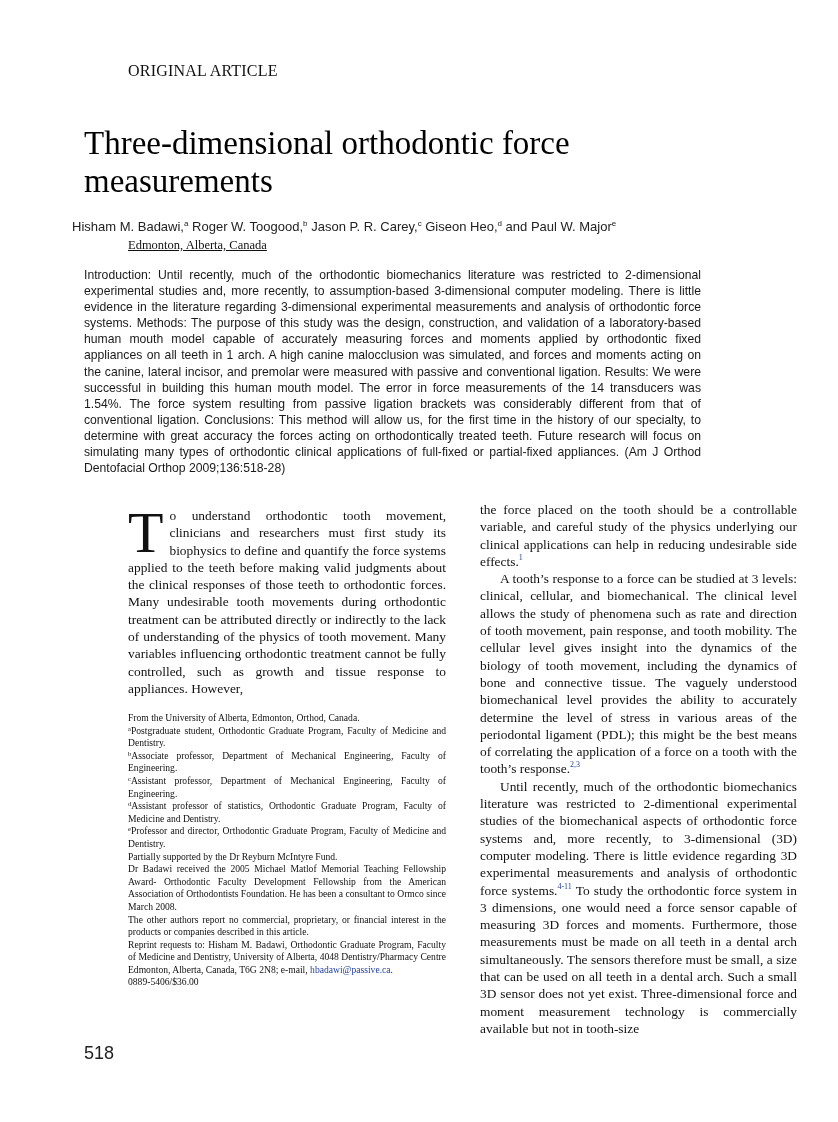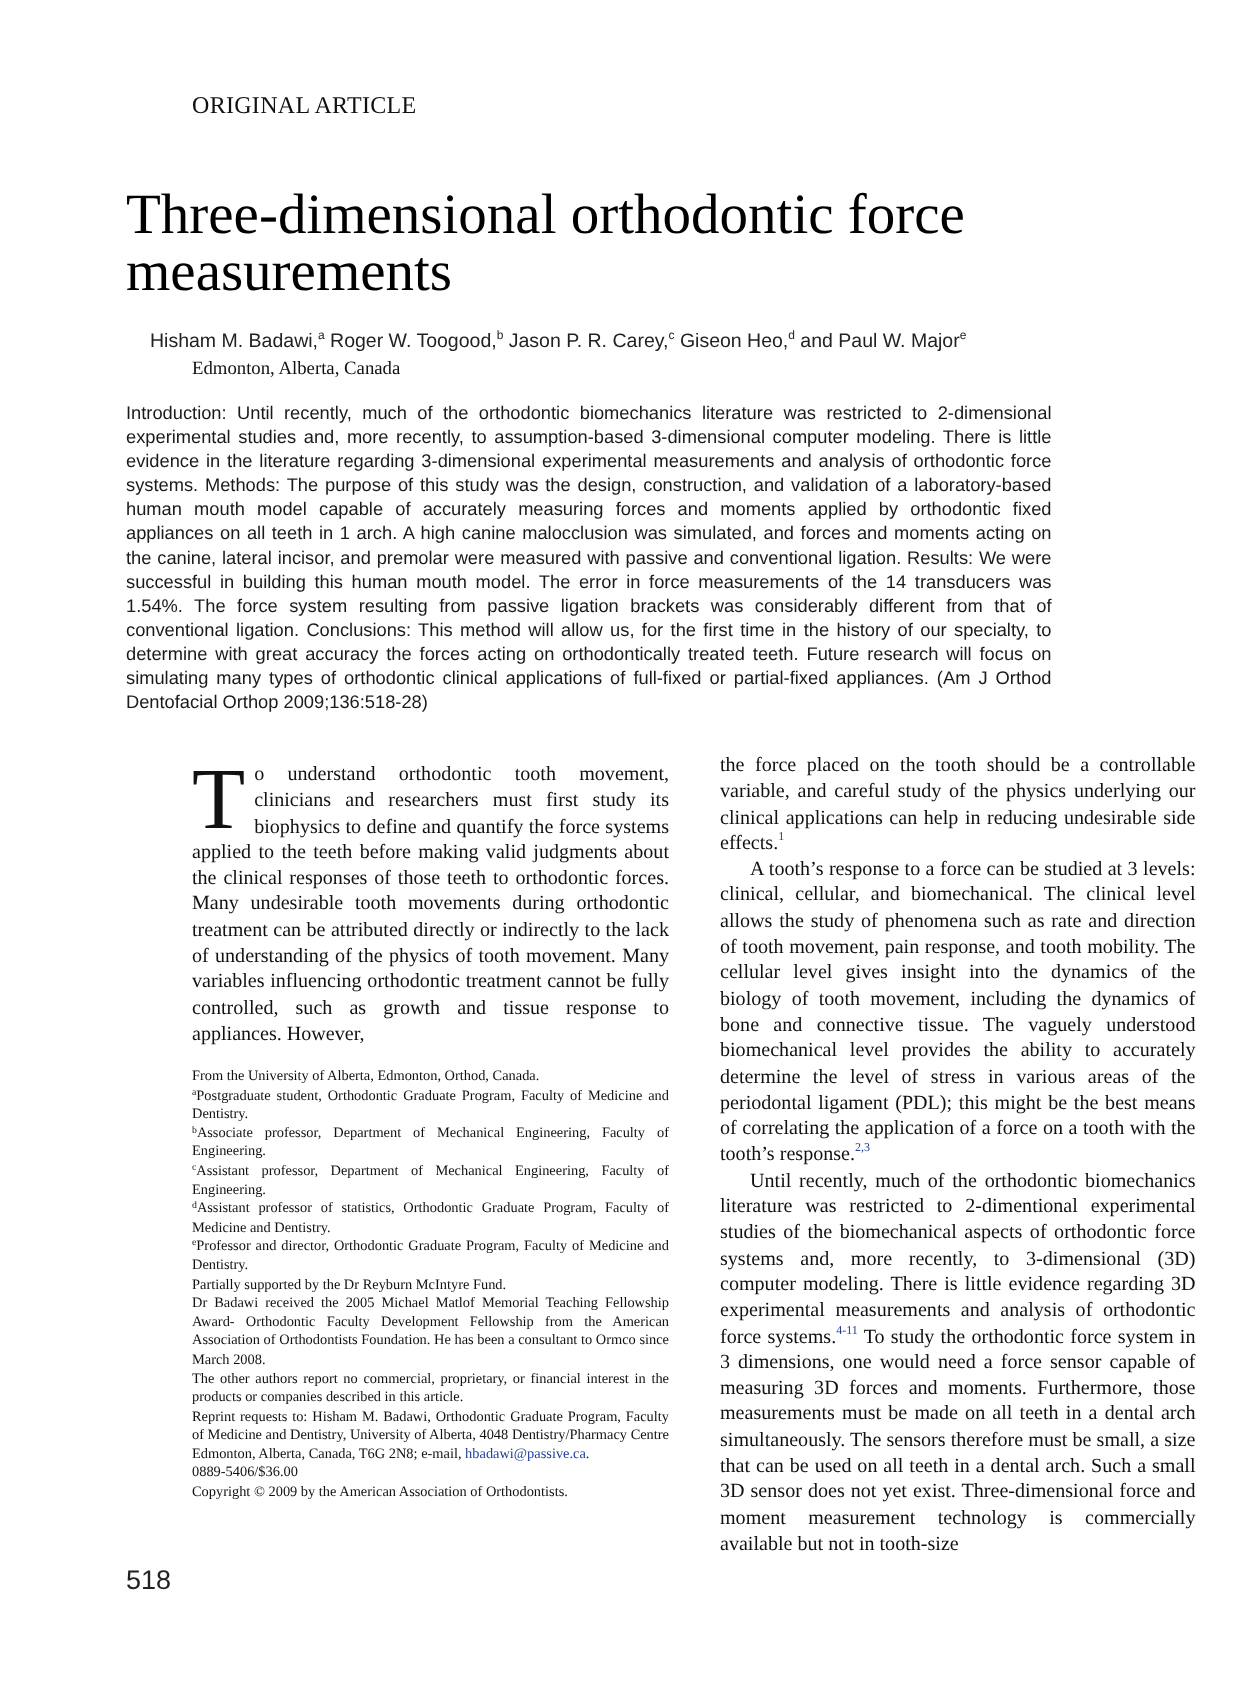--- a/index.html
+++ b/index.html
@@ -1,24 +1,24 @@
 <!DOCTYPE html>
 <html><head>
 <meta charset="utf-8">
 <style>
   html, body { margin: 0; padding: 0; background: #ffffff; }
   body { width: 838px; height: 1122px; position: relative; overflow: hidden; color: #111; }
   .serif { font-family: "Liberation Serif", "DejaVu Serif", serif; margin-left: 44px; }
   .sans { font-family: "Liberation Sans", "DejaVu Sans", sans-serif; }
 
   .section-label { position: absolute; left: 84px; top: 62px; font-size: 16px; letter-spacing: 0.2px; }
-  .title { position: absolute; left: 84px; top: 124px; width: 640px; font-size: 38px; line-height: 38px; margin: 0; font-weight: normal; color: #000; }
-  .authors { position: absolute; left: 100px; top: 219px; font-size: 13px; color: #222; }
+  .title { position: absolute; left: 84px; top: 124px; width: 640px; font-size: 33px; line-height: 38px; margin: 0; font-weight: normal; color: #000; }
+  .authors { position: absolute; left: 72px; top: 219px; font-size: 13px; color: #222; }
   .authors sup { font-size: 8px; vertical-align: 5px; }
-  .location { position: absolute; left: 84px; top: 238px; font-size: 12.5px; color: #111; }
+  .location { position: absolute; left: 84px; top: 238px; font-size: 12.5px; color: #111; text-decoration: underline; }
 
   .abstract { position: absolute; left: 84px; top: 267px; width: 617px; font-size: 12.2px; line-height: 16.1px; text-align: justify; color: #1a1a1a; margin: 0; }
 
   .col { position: absolute; font-size: 13.4px; line-height: 17.3px; text-align: justify; color: #111; }
   .col-left { left: 84px; top: 507px; width: 318px; }
   .col-right { left: 436px; top: 501px; width: 317px; }
   .col p { margin: 0; }
   .col p.indent { text-indent: 20px; }
   .dropcap { float: left; font-size: 58px; line-height: 44px; padding-top: 4px; margin-right: 6px; margin-bottom: -4px; font-family: "Liberation Serif", serif; }
   .ref { color: #1f3f9a; font-size: 8px; vertical-align: 6px; line-height: 0; }
@@ -60,16 +60,15 @@
   <p><sup>a</sup><span>Postgraduate student, Orthodontic Graduate Program, Faculty of Medicine and Dentistry.</span></p>
   <p><sup>b</sup><span>Associate professor, Department of Mechanical Engineering, Faculty of Engineering.</span></p>
   <p><sup>c</sup><span>Assistant professor, Department of Mechanical Engineering, Faculty of Engineering.</span></p>
   <p><sup>d</sup><span>Assistant professor of statistics, Orthodontic Graduate Program, Faculty of Medicine and Dentistry.</span></p>
   <p><sup>e</sup><span>Professor and director, Orthodontic Graduate Program, Faculty of Medicine and Dentistry.</span></p>
   <p>Partially supported by the Dr Reyburn McIntyre Fund.</p>
   <p>Dr Badawi received the 2005 Michael Matlof Memorial Teaching Fellowship Award- Orthodontic Faculty Development Fellowship from the American Association of Orthodontists Foundation. He has been a consultant to Ormco since March 2008.</p>
   <p>The other authors report no commercial, proprietary, or financial interest in the products or companies described in this article.</p>
   <p><span>Reprint requests to: Hisham M. Badawi, Orthodontic Graduate Program, Faculty of Medicine and Dentistry, University of Alberta, 4048 Dentistry/Pharmacy Centre Edmonton, Alberta, Canada, T6G 2N8; e-mail, </span><span class="link">hbadawi@passive.ca</span><span>.</span></p>
   <p>0889-5406/$36.00</p>
-  <p>Copyright © 2009 by the American Association of Orthodontists.</p>
 </div>
 
 <div class="page-number sans">518</div>
 
 </body></html>

